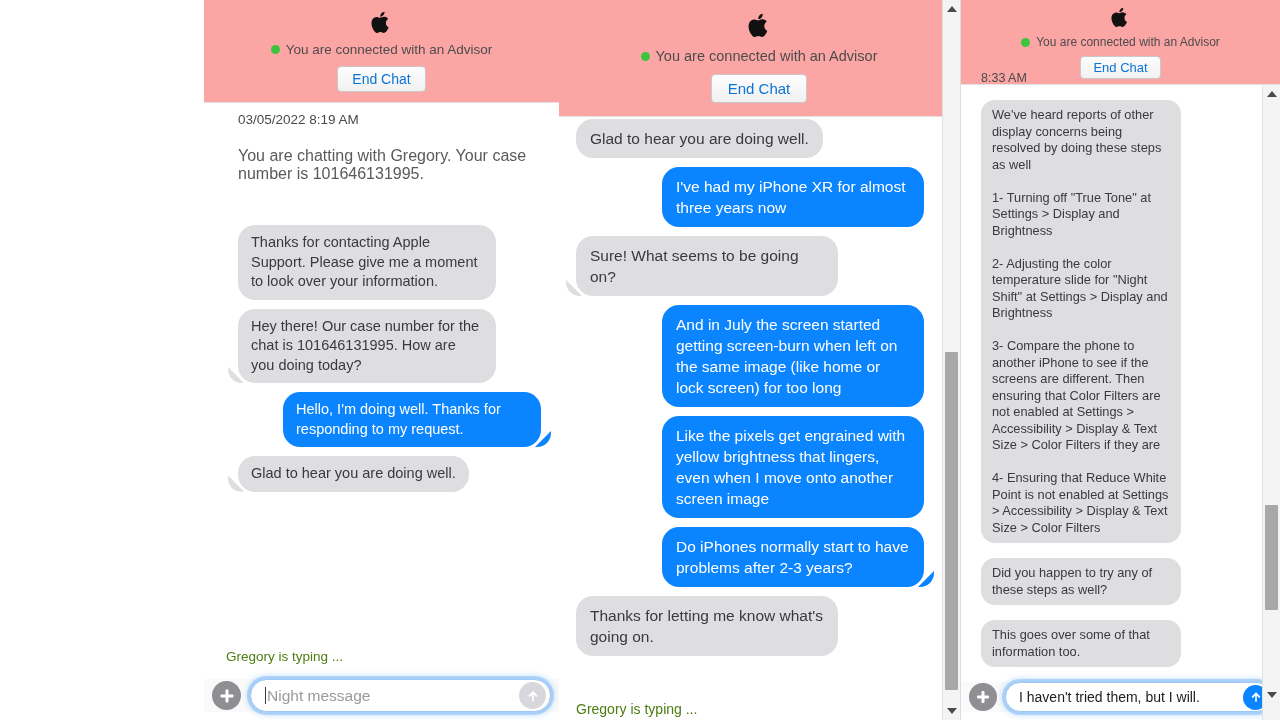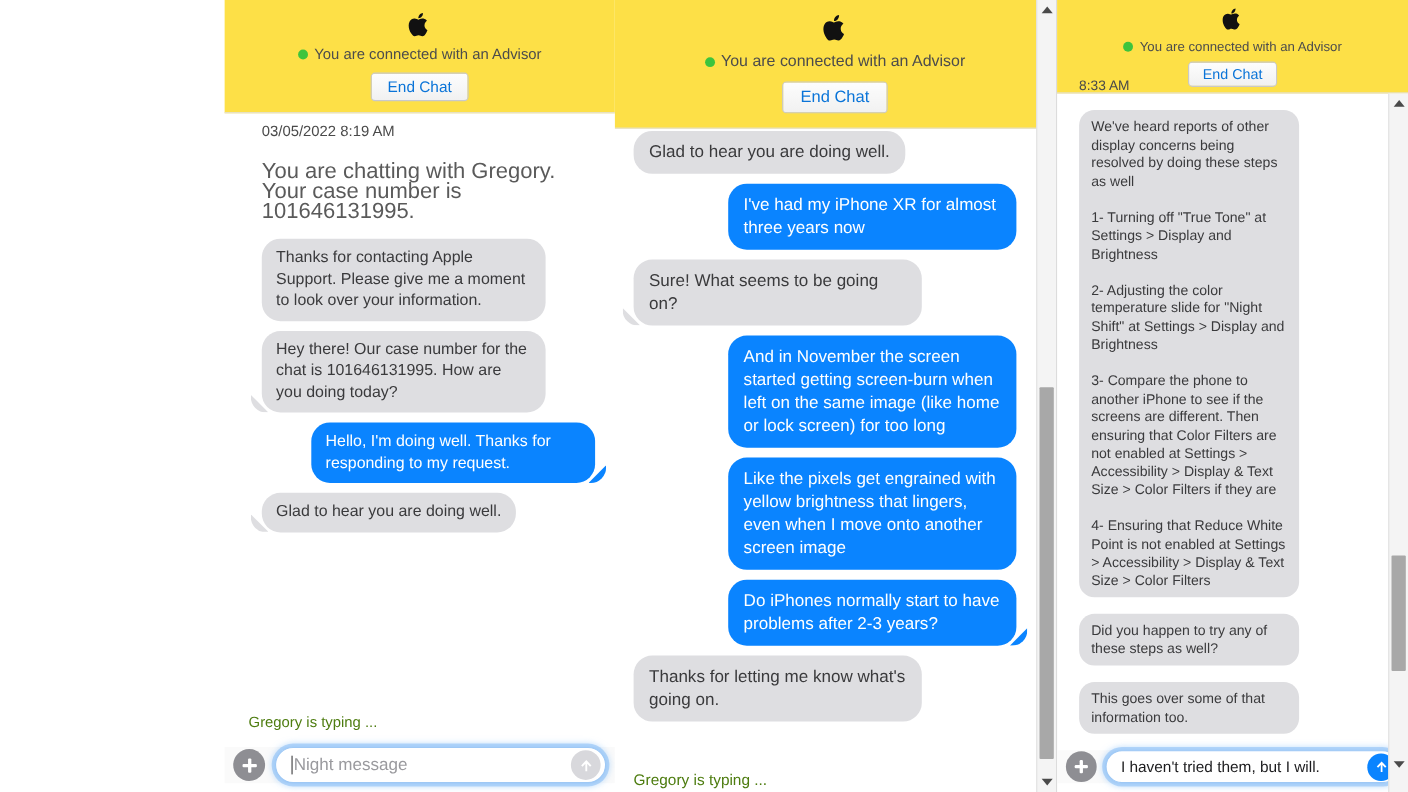--- a/index.html
+++ b/index.html
@@ -8,21 +8,21 @@
     background: #ffffff;
     font-family: "Liberation Sans", sans-serif;
     overflow: hidden;
   }
   #stage { position: relative; width: 1280px; height: 720px; background:#fff; }
 
   
   .panel { position: absolute; background: #ffffff; overflow: hidden; }
 
   .chat-header {
-    background: #fde047;
+    background: #fca5a5;
     border-bottom: 1px solid #e2e2e2;
     text-align: center;
     width: 100%;
   }
   .apple-logo { display:block; margin: 0 auto; }
   .conn-row {
     display: flex; align-items: center; justify-content: center;
     gap: 6px;
   }
   .conn-dot {
@@ -122,21 +122,21 @@
   .sb-thumb { position:absolute; left:2px; right:2px; background:#a8a8a8; border-radius:1px; cursor:pointer; }
 
   
   #left-panel { left:204px; top:0; width:355px; height:720px; z-index:1; }
   #left-panel .chat-header { height:103px; padding-top:10px; }
   #left-panel .apple-logo { width:21px; height:25px; }
   #left-panel .conn-row { margin-top:7px; font-size:13.5px; }
   #left-panel .end-chat-btn { margin-top:9px; padding:4px 14px; font-size:14px; }
   #left-panel .msg-list { top:112px; padding:0 18px; }
   #left-panel .sys-time { font-size:13.5px; margin-bottom:20px; }
-  #left-panel .sys-note { font-size:20px; line-height:18px; margin-bottom:16px; }
+  #left-panel .sys-note { font-size:16px; line-height:18px; margin-bottom:42px; }
   #left-panel .row { margin-bottom:9px; }
   #left-panel .bubble { font-size:14.5px; line-height:19.5px; padding:8px 13px; max-width:258px; }
   #left-panel .composer { position:absolute; left:0; bottom:8px; width:100%; padding:0 8px; }
   #left-panel .typing { position:absolute; left:22px; bottom:56px; font-size:13.5px; }
   #left-panel .plus-btn { width:29px; height:29px; margin-right:9px; }
   #left-panel .plus-btn::before { width:13px; height:3px; }
   #left-panel .plus-btn::after  { width:3px; height:13px; }
   #left-panel .input-wrap { height:33px; padding:0 4px 0 14px; }
   #left-panel .input-text { font-size:15.5px; }
   #left-panel .caret { height:17px; }
@@ -196,21 +196,21 @@
         <div class="row in">
           <div class="bubble in">Glad to hear you are doing well.</div>
         </div>
         <div class="row out">
           <div class="bubble out">I've had my iPhone XR for almost three years now</div>
         </div>
         <div class="row in">
           <div class="bubble in tail-in">Sure! What seems to be going on?</div>
         </div>
         <div class="row out">
-          <div class="bubble out">And in November the screen started getting screen-burn when left on the same image (like home or lock screen) for too long</div>
+          <div class="bubble out">And in July the screen started getting screen-burn when left on the same image (like home or lock screen) for too long</div>
         </div>
         <div class="row out">
           <div class="bubble out">Like the pixels get engrained with yellow brightness that lingers, even when I move onto another screen image</div>
         </div>
         <div class="row out">
           <div class="bubble out tail-out">Do iPhones normally start to have problems after 2-3 years?</div>
         </div>
         <div class="row in">
           <div class="bubble in">Thanks for letting me know what's going on.</div>
         </div>

